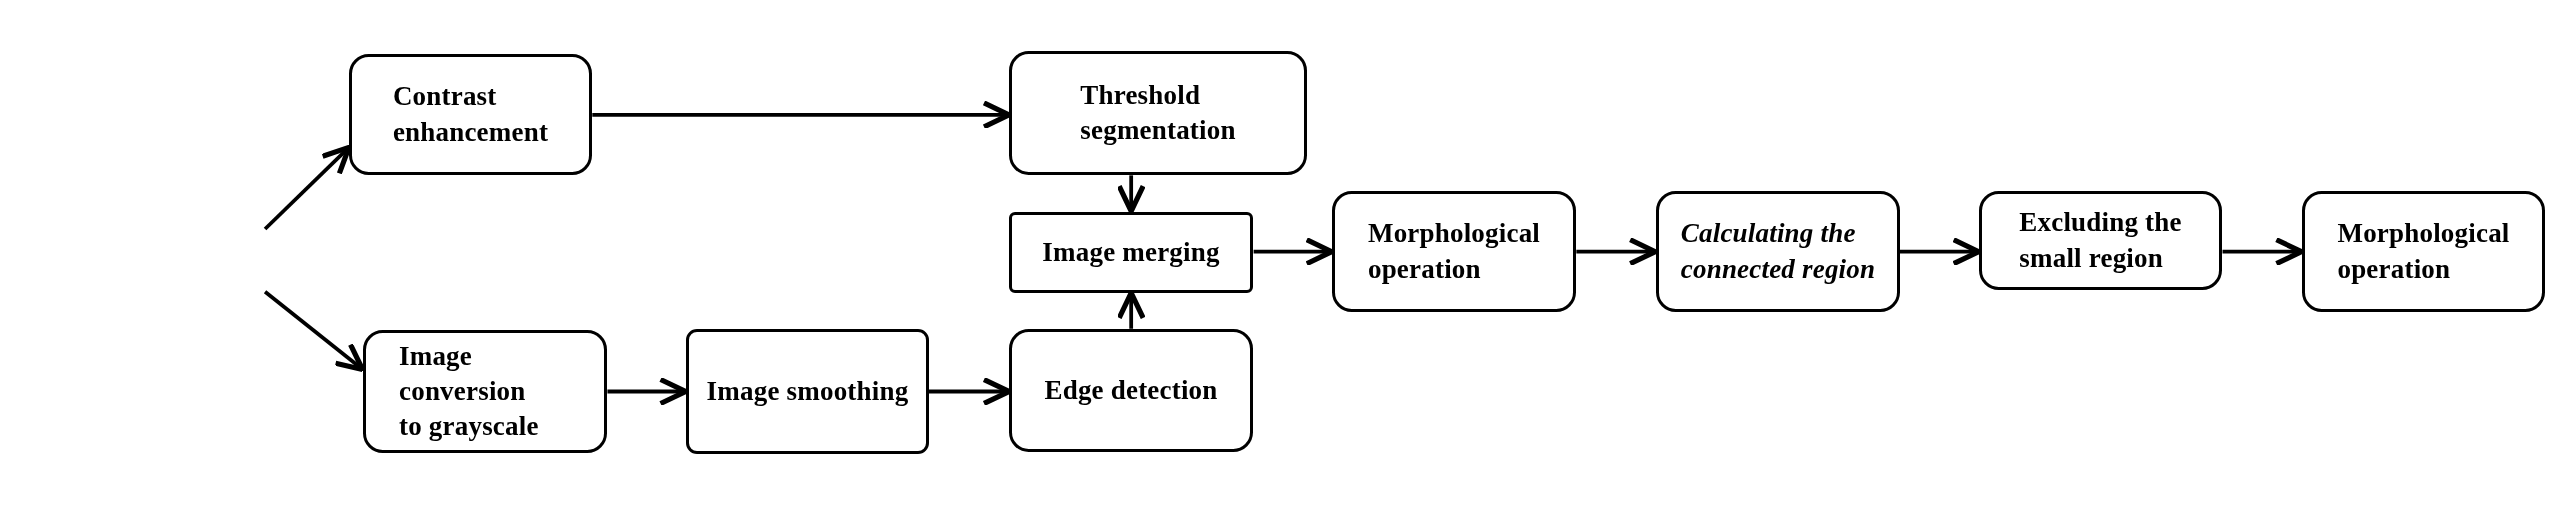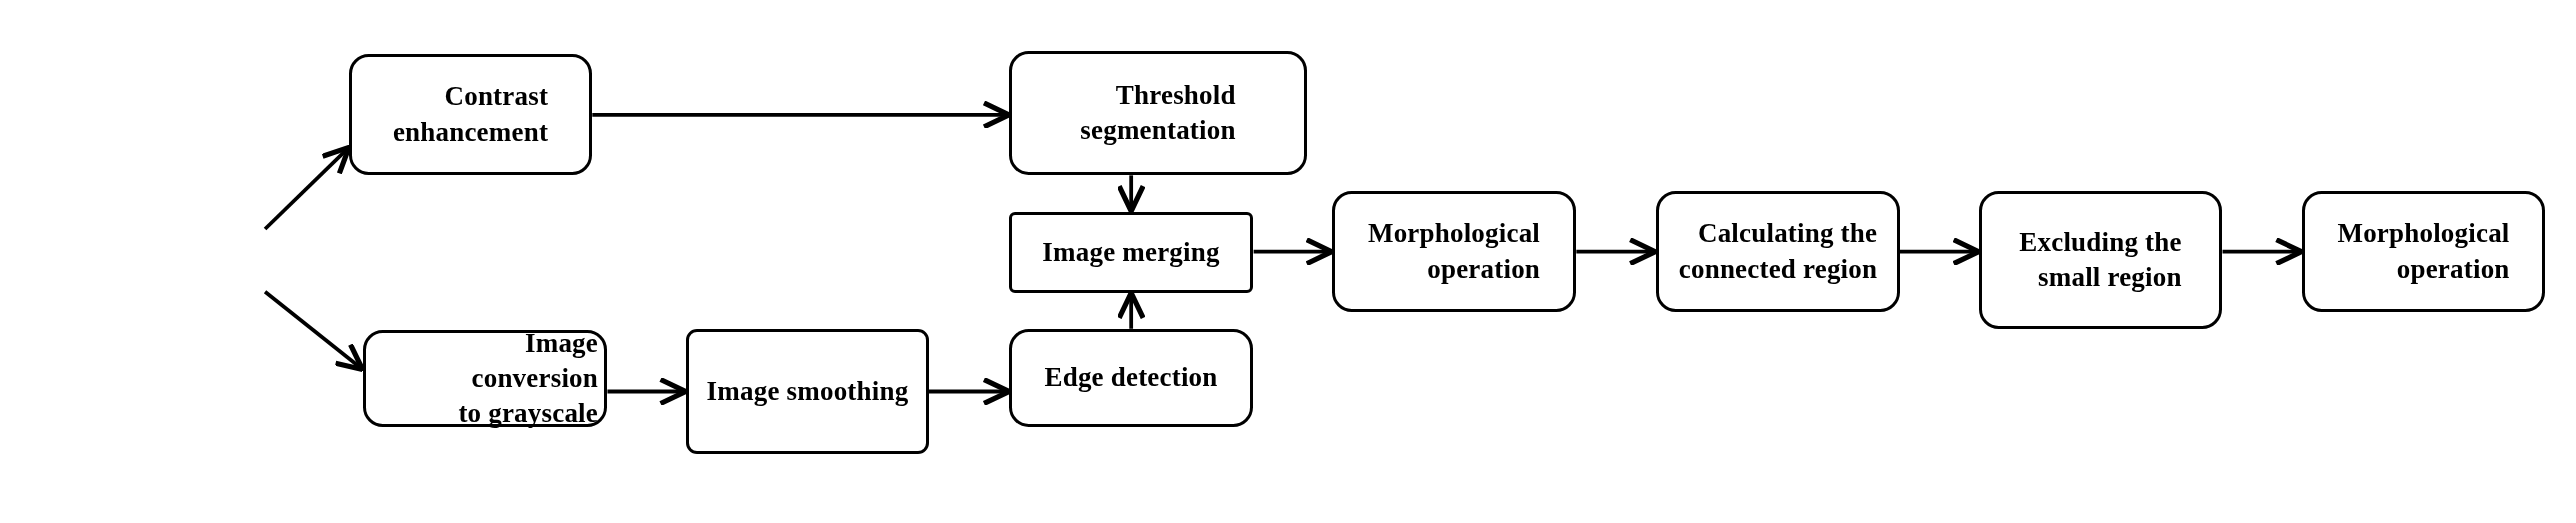--- a/index.html
+++ b/index.html
@@ -18,21 +18,21 @@
   }
   .node {
     position: absolute;
     box-sizing: border-box;
     border: 3.8px solid #000000;
     border-radius: 19.7px;
     background: #ffffff;
     display: flex;
     align-items: center;
     justify-content: center;
-    text-align: right;
+    text-align: left;
     font-weight: bold;
     font-size: 27px;
     line-height: 1.30;
     color: #000000;
     letter-spacing: 0.2px;
     z-index: 3;
   }
   .node .label {
     display: block;
     padding: 0 6px;
@@ -94,44 +94,44 @@
 
   <div class="node" style="left:1009px; top:51px; width:298px; height:124px;">
     <span class="label">Threshold
 segmentation</span>
   </div>
 
   <div class="node" style="left:1009px; top:212px; width:244px; height:81px; border-radius:6px;">
     <span class="label">Image merging</span>
   </div>
 
-  <div class="node" style="left:363px; top:330px; width:244px; height:97px;padding-left:27px;">
+  <div class="node" style="left:363px; top:330px; width:244px; height:123px;padding-left:27px;">
     <span class="label">Image conversion
 to grayscale</span>
   </div>
 
   <div class="node" style="left:686px; top:329px; width:243px; height:125px;border-radius:11px;">
     <span class="label">Image smoothing</span>
   </div>
 
-  <div class="node" style="left:1009px; top:329px; width:244px; height:98px;">
+  <div class="node" style="left:1009px; top:329px; width:244px; height:123px;">
     <span class="label">Edge detection</span>
   </div>
 
   <div class="node" style="left:1332px; top:191px; width:244px; height:121px;">
     <span class="label">Morphological
 operation</span>
   </div>
 
-  <div class="node" style="left:1656px; top:191px; width:244px; height:121px;">
+  <div class="node" style="left:1656px; top:191px; width:244px; height:121px;font-style:italic;">
     <span class="label">Calculating the
 connected region</span>
   </div>
 
-  <div class="node" style="left:1979px; top:191px; width:243px; height:138px;">
+  <div class="node" style="left:1979px; top:191px; width:243px; height:99px;">
     <span class="label">Excluding the
 small region</span>
   </div>
 
   <div class="node" style="left:2302px; top:191px; width:243px; height:121px;">
     <span class="label">Morphological
 operation</span>
   </div>
 
 </div>

